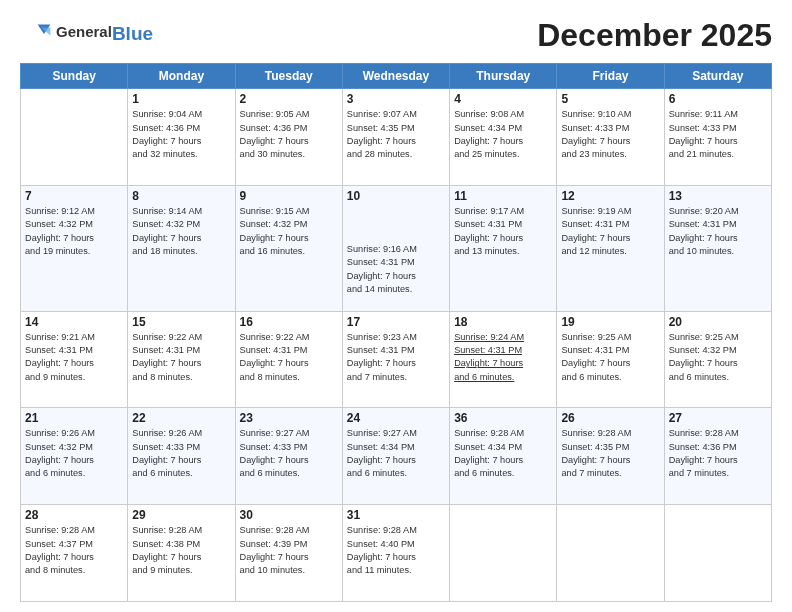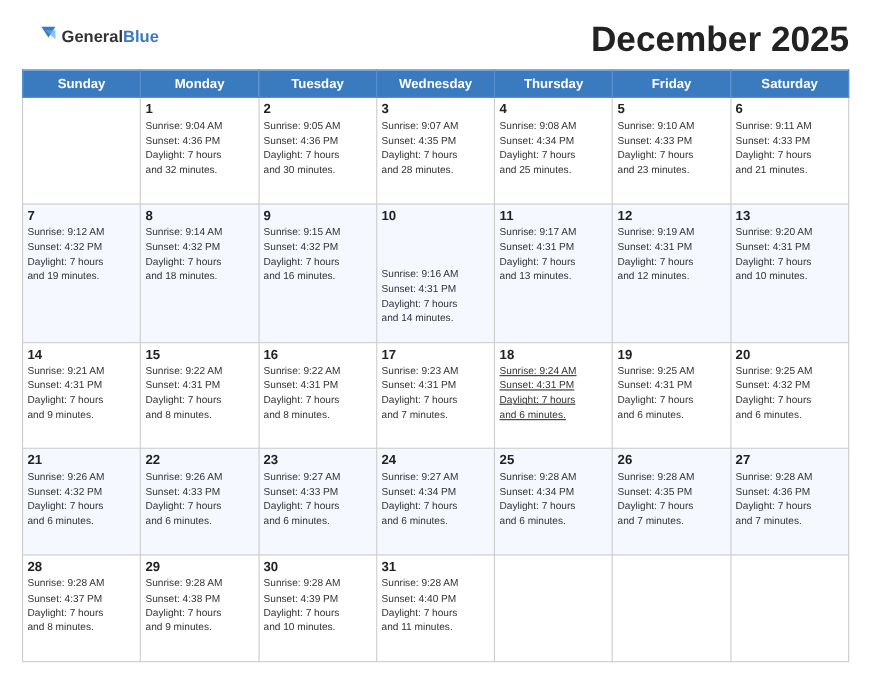--- a/index.html
+++ b/index.html
@@ -32,21 +32,21 @@
       display: flex;
       flex-direction: row;
       line-height: 1.1;
     }
     .logo-general {
       font-size: 15px;
       font-weight: bold;
       color: #333;
     }
     .logo-blue {
-      font-size: 15px;
+      font-size: 19px;
       font-weight: bold;
       color: #3a7abf;
     }
     .logo-icon {
       width: 32px;
       height: 32px;
     }
     .title-section {
       text-align: right;
     }
@@ -306,21 +306,21 @@
 and 6 minutes.</div>
           </td>
           <td>
             <span class="day-num">24</span>
             <div class="day-info" style="white-space: pre-line;">Sunrise: 9:27 AM
 Sunset: 4:34 PM
 Daylight: 7 hours
 and 6 minutes.</div>
           </td>
           <td>
-            <span class="day-num">25</span>
+            <span class="day-num">36</span>
             <div class="day-info" style="white-space: pre-line;">Sunrise: 9:28 AM
 Sunset: 4:34 PM
 Daylight: 7 hours
 and 6 minutes.</div>
           </td>
           <td>
             <span class="day-num">26</span>
             <div class="day-info" style="white-space: pre-line;">Sunrise: 9:28 AM
 Sunset: 4:35 PM
 Daylight: 7 hours

